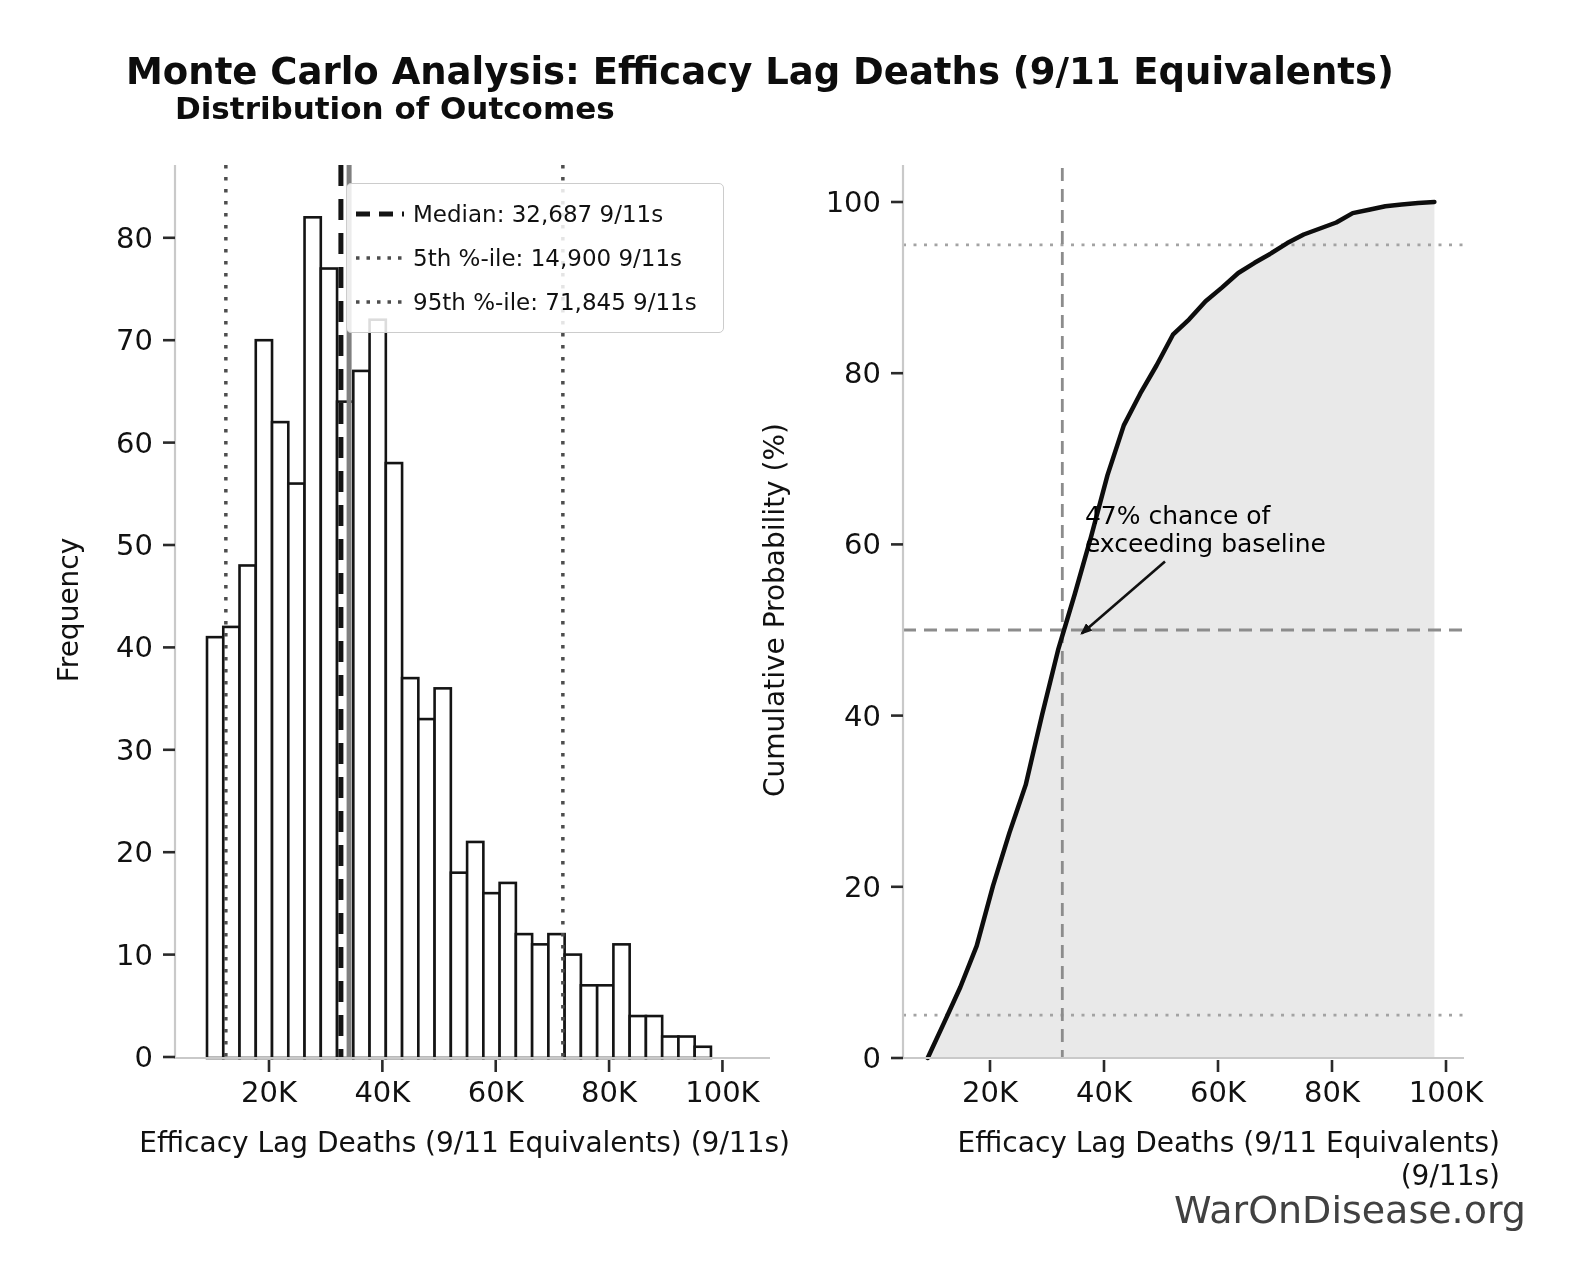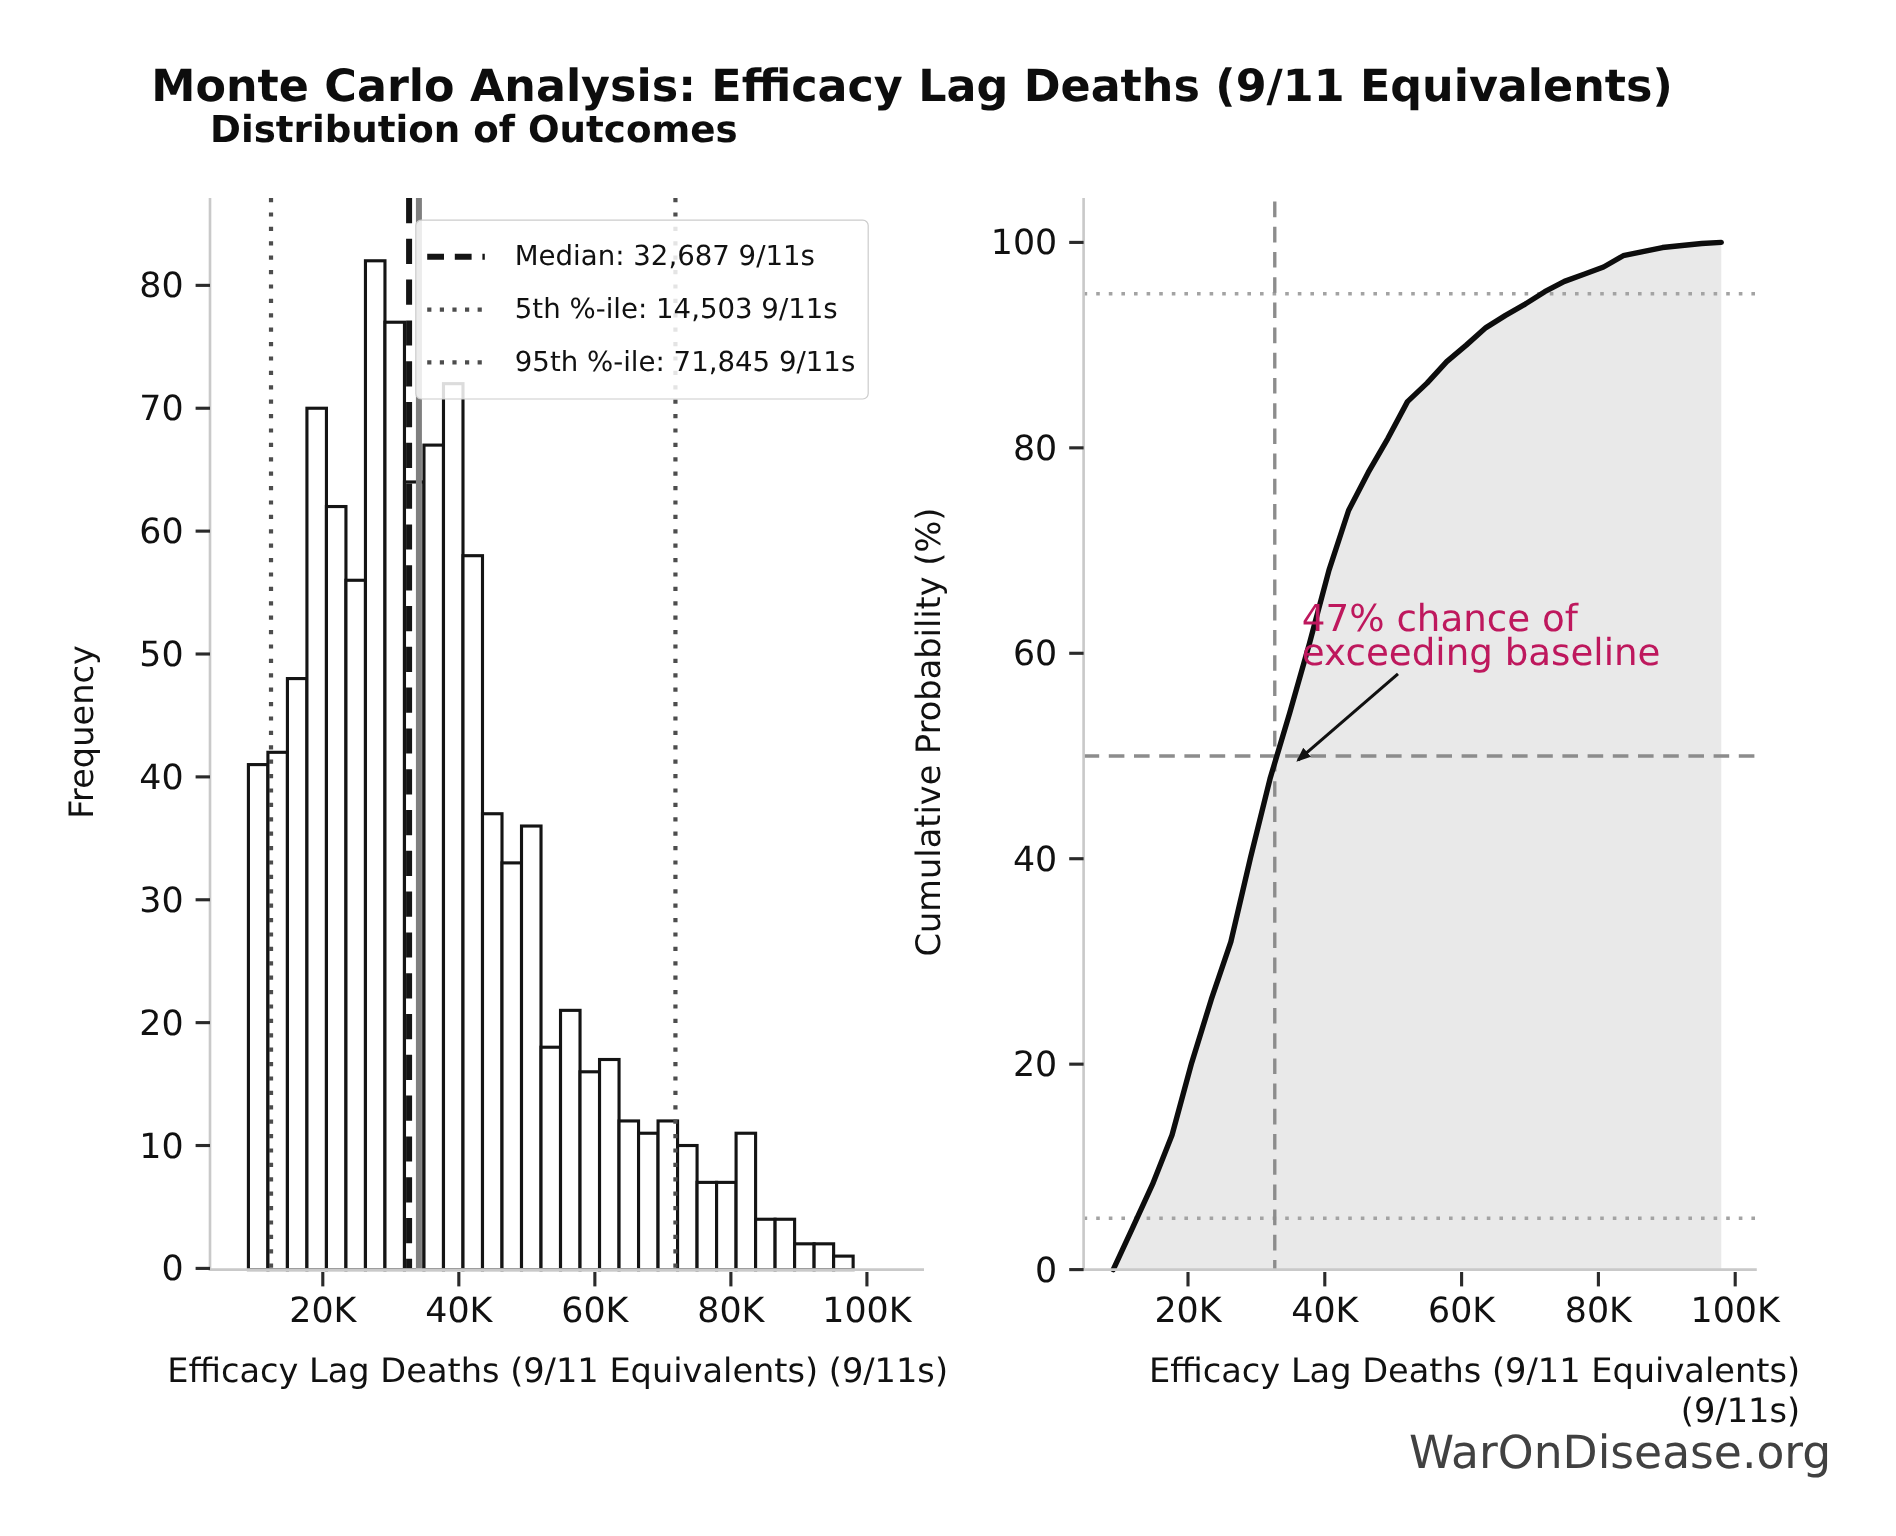--- a/index.html
+++ b/index.html
@@ -20,24 +20,24 @@
   #xlab-left{left:130px;width:660px;}
   #xlab-right{left:870px;width:630px;}
   .ylab{position:absolute;font-size:28px;color:#111;white-space:nowrap;transform:translate(-50%,-50%) rotate(-90deg);}
   #ylab-left{left:68px;top:610px;}
   #ylab-right{left:774px;top:610px;}
   #legend{
     position:absolute;left:346px;top:183px;width:378px;height:150px;
     background:rgba(255,255,255,0.85);border:1.6px solid #cccccc;border-radius:5px;
     box-sizing:border-box;padding:8px 10px 8px 8px;display:flex;flex-direction:column;justify-content:space-around;
   }
-  .legend-row{display:flex;align-items:center;gap:24px;height:34px;}
+  .legend-row{display:flex;align-items:center;gap:8px;height:34px;}
   .legend-sample{flex:0 0 50px;height:10px;display:block;}
   .legend-label{font-size:23px;color:#111;white-space:nowrap;}
-  #annotation{position:absolute;font-size:31px;line-height:28px;color:#be185d;white-space:nowrap;}
+  #annotation{position:absolute;font-size:25px;line-height:28px;color:#000000;white-space:nowrap;}
   .watermark{position:absolute;top:1188px;right:54px;font-size:38px;color:#414141;}
 </style>
 </head>
 <body>
 
 <div class="fig">
   <div class="main-title">Monte Carlo Analysis: Efficacy Lag Deaths (9/11 Equivalents)</div>
   <div class="sub-title" id="subtitle-left">Distribution of Outcomes</div>
 
   <svg class="plots" id="plots" width="1580" height="1280">
@@ -163,21 +163,21 @@
       <div class="legend-row">
         <svg class="legend-sample" viewBox="0 0 50 10">
           <line x1="1" y1="5" x2="49" y2="5" stroke="#141414" stroke-dasharray="14 9" stroke-width="5"></line>
         </svg>
         <span class="legend-label">Median: 32,687 9/11s</span>
       </div>
       <div class="legend-row">
         <svg class="legend-sample" viewBox="0 0 50 10">
           <line x1="1" y1="5" x2="49" y2="5" stroke="#4d4d4d" stroke-dasharray="3.5 7" stroke-width="3.5"></line>
         </svg>
-        <span class="legend-label">5th %-ile: 14,503 9/11s</span>
+        <span class="legend-label">5th %-ile: 14,900 9/11s</span>
       </div>
       <div class="legend-row">
         <svg class="legend-sample" viewBox="0 0 50 10">
           <line x1="1" y1="5" x2="49" y2="5" stroke="#4d4d4d" stroke-dasharray="3.5 7" stroke-width="3.5"></line>
         </svg>
         <span class="legend-label">95th %-ile: 71,845 9/11s</span>
       </div>
     </div>
   <div id="annotation" style="left: 1084.9px; top: 501.88px;">
       <div>47% chance of</div>

